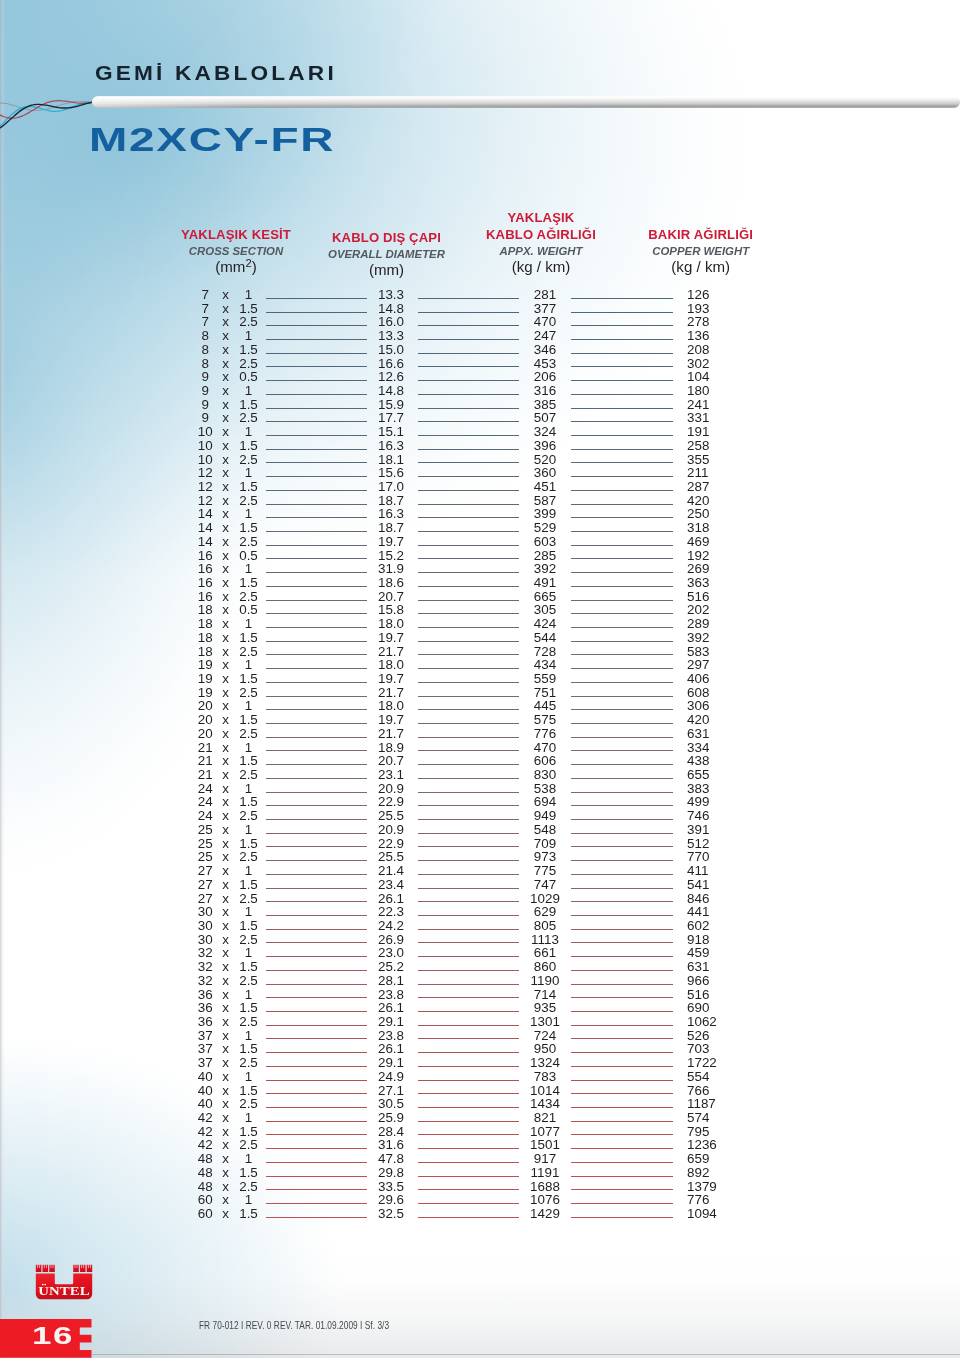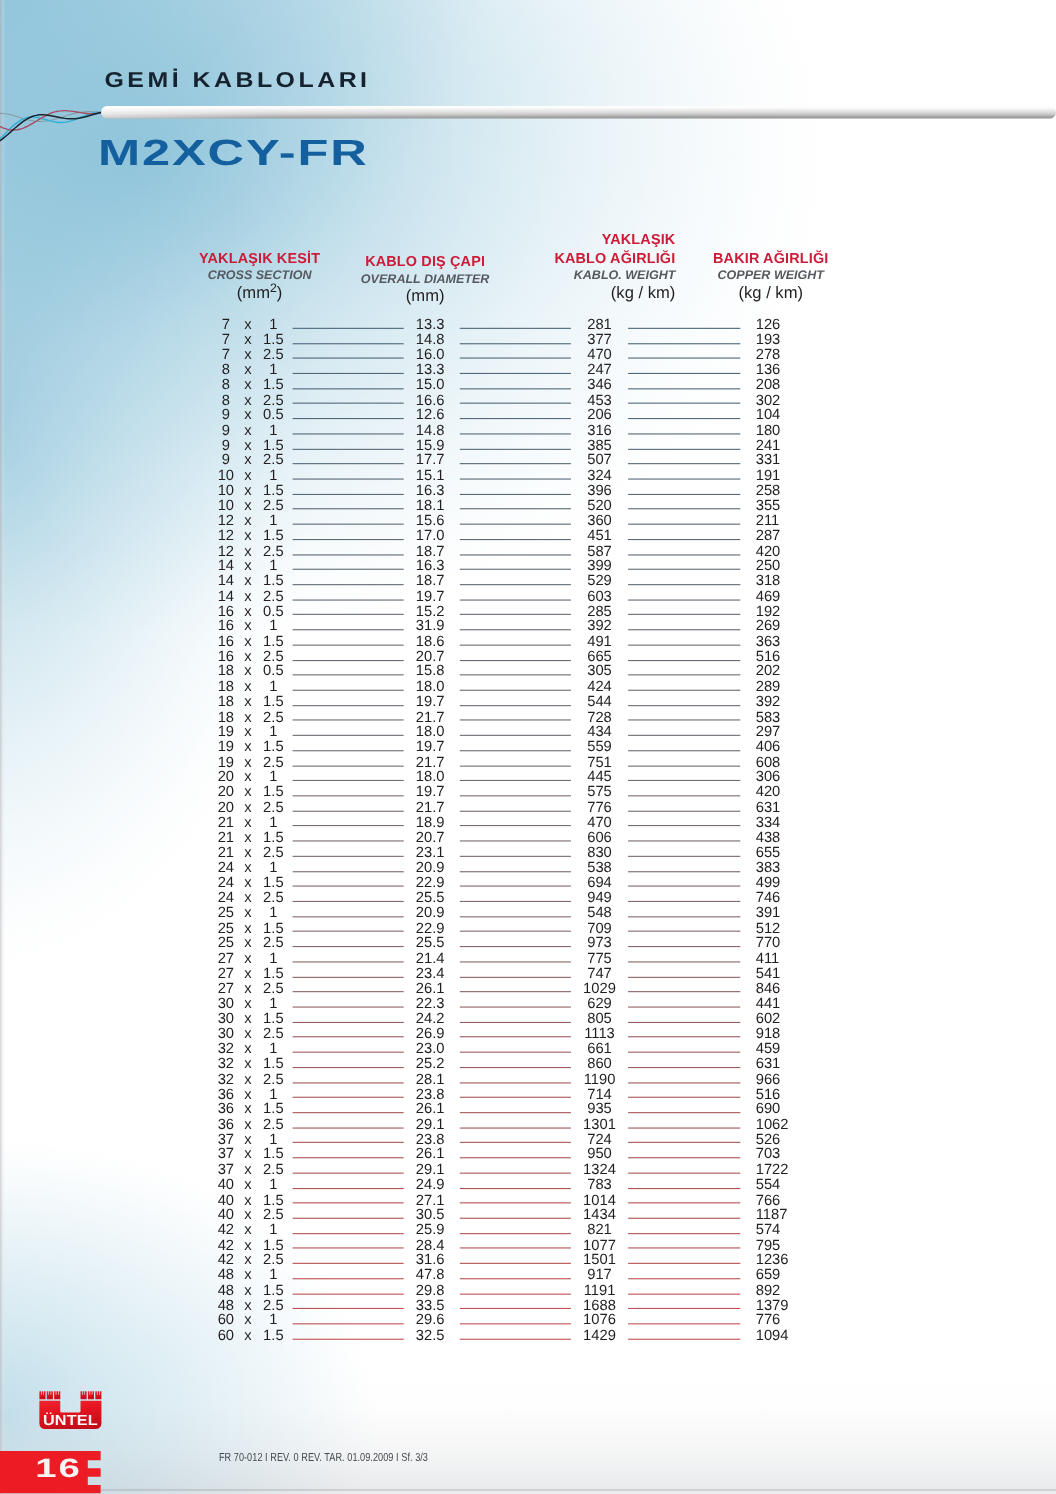--- a/index.html
+++ b/index.html
@@ -66,21 +66,21 @@
   .c-s { left:233.5px; width:30px; text-align:center; }
   .c-d { left:366px; width:50px; text-align:center; }
   .c-w { left:520px; width:50px; text-align:center; }
   .c-c { left:687px; width:60px; text-align:left; }
   .trow span.ldr { height:1px; top:9.8px; }
   .ldr1 { left:266px; width:101px; }
   .ldr2 { left:417.5px; width:101.5px; }
   .ldr3 { left:571px; width:102px; }
 
   
-  .logo { position:absolute; left:35px; top:1263px; width:80px; height:38px; }
+  .logo { position:absolute; left:35px; top:1263px; width:80px; height:38px;font-family:Liberation Serif, serif; }
   .logo-text { position:absolute; left:0; top:20.2px; width:58px; height:15px;
                color:#FCF7F5; font-size:13.3px; font-weight:bold; letter-spacing:0.1px;
                display:flex; align-items:center; justify-content:center;
                transform:scaleX(1.11); transform-origin:center; }
   .pagebox { position:absolute; left:0; top:1319.2px; width:92px; height:39px; }
   .pagenum { position:absolute; left:32px; top:1325.8px; width:40px; height:20px;
              color:#F9F4F2; font-size:24px; font-weight:bold; letter-spacing:1.2px;
              line-height:20px; transform:scaleX(1.45); transform-origin:left top; }
   .revinfo { position:absolute; left:199px; top:1318.5px; width:520px;
              font-size:10.6px; color:#44494E; letter-spacing:0.05px;
@@ -141,24 +141,24 @@
     <div class="ch-en">CROSS SECTION</div>
     <div class="ch-un"><span>(mm</span><sup>2</sup><span>)</span></div>
   </div>
 
   <div class="colhead" style="left:291.5px;top:230px;width:190px;">
     <div class="ch-tr">KABLO DIŞ ÇAPI</div>
     <div class="ch-en">OVERALL DIAMETER</div>
     <div class="ch-un">(mm)</div>
   </div>
 
-  <div class="colhead" style="left:424px;top:210.3px;width:190px;text-align:right;">
+  <div class="colhead" style="left:446px;top:210.3px;width:190px;">
     <div class="ch-tr">YAKLAŞIK</div>
     <div class="ch-tr">KABLO AĞIRLIĞI</div>
-    <div class="ch-en">KABLO. WEIGHT</div>
+    <div class="ch-en">APPX. WEIGHT</div>
     <div class="ch-un" style="top:48.6px">(kg / km)</div>
   </div>
 
   <div class="colhead" style="left:605.7px;top:226.8px;width:190px;">
     <div class="ch-tr">BAKIR AĞIRLIĞI</div>
     <div class="ch-en">COPPER WEIGHT</div>
     <div class="ch-un">(kg / km)</div>
   </div>
 
   <div id="tbl">

